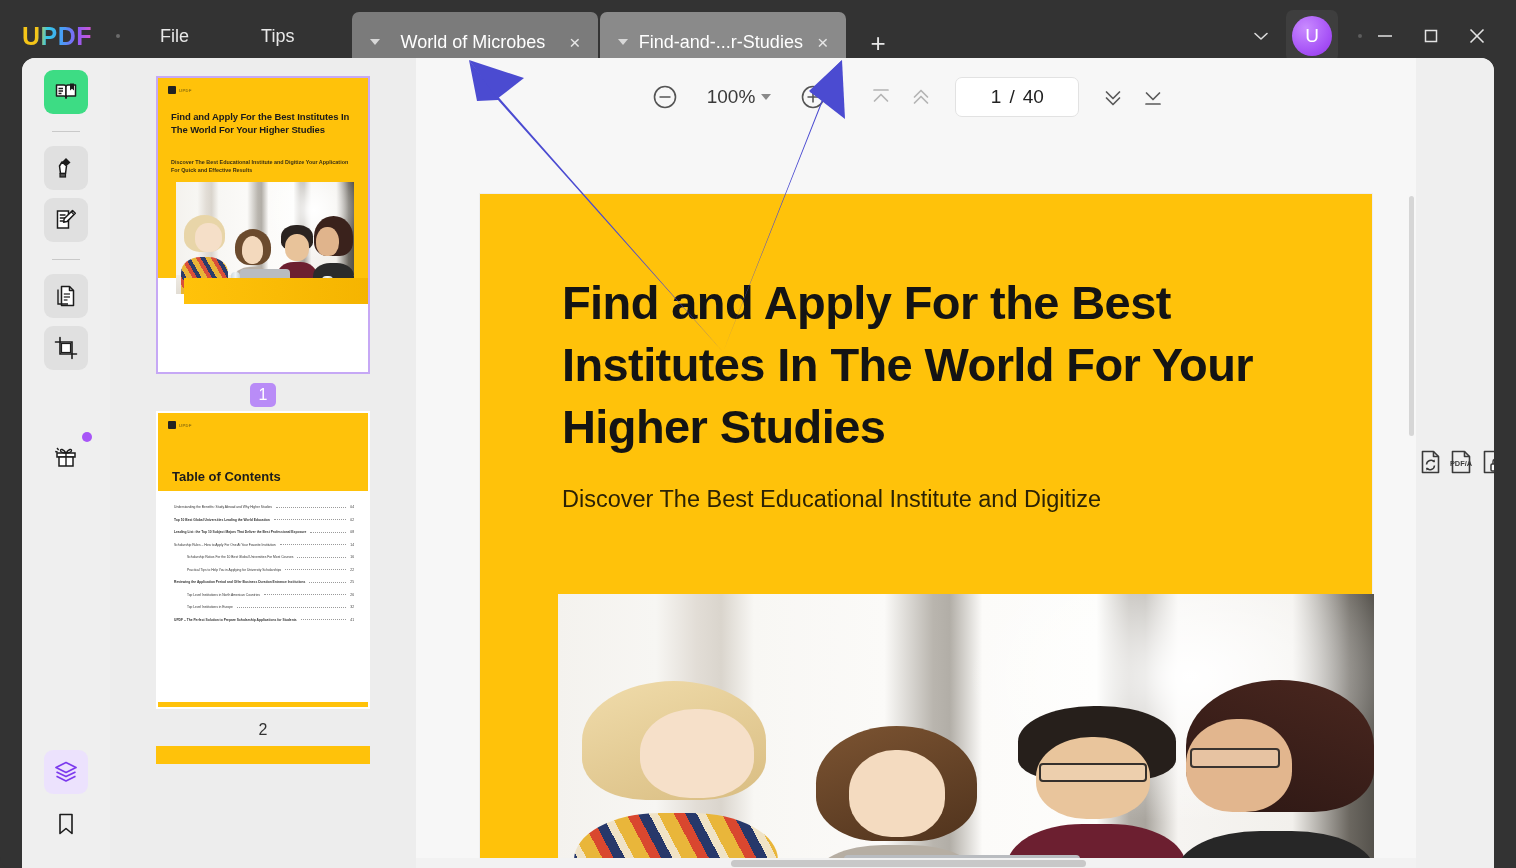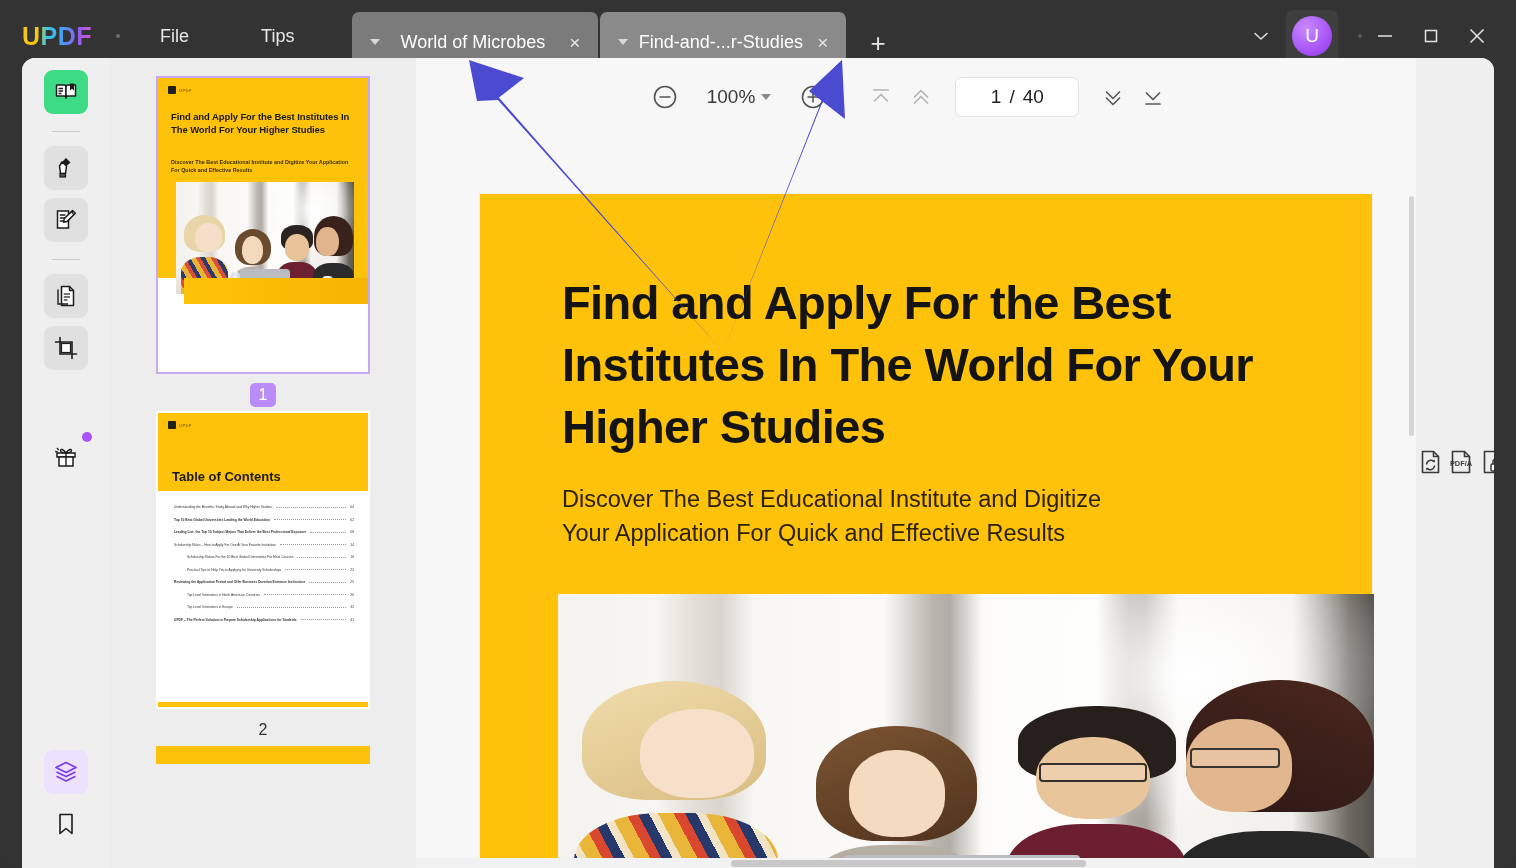--- a/index.html
+++ b/index.html
@@ -523,21 +523,20 @@
             <line x1="6" y1="20" x2="20" y2="20" stroke="#5a5a5a" stroke-width="1.7" stroke-linecap="round"></line>
           </svg>
         </div>
       </div>
 
       <div class="canvas">
         <div class="page">
           <div class="page-h1">Find and Apply For the Best Institutes In The World For Your Higher Studies</div>
           <div class="page-sub">
             <div>Discover The Best Educational Institute and Digitize</div>
-            <div>Your Application For Quick and Effective Results</div>
           </div>
           <div class="page-photo">
             <div class="photo">
               <div class="ph-win"></div>
                 <div class="ph-glow"></div>
                 <div class="ph-table"></div>
 
               <div class="pp" style="left:2%;width:25%;height:75%">
                 <div class="hair" style="left:4%;top:2%;width:90%;height:48%;background:linear-gradient(160deg,#f0dcab,#d9bd82);border-radius:52% 52% 36% 36%"></div>
                 <div class="head" style="left:32%;top:13%;width:56%;height:36%;background:#f6e0c9"></div>

